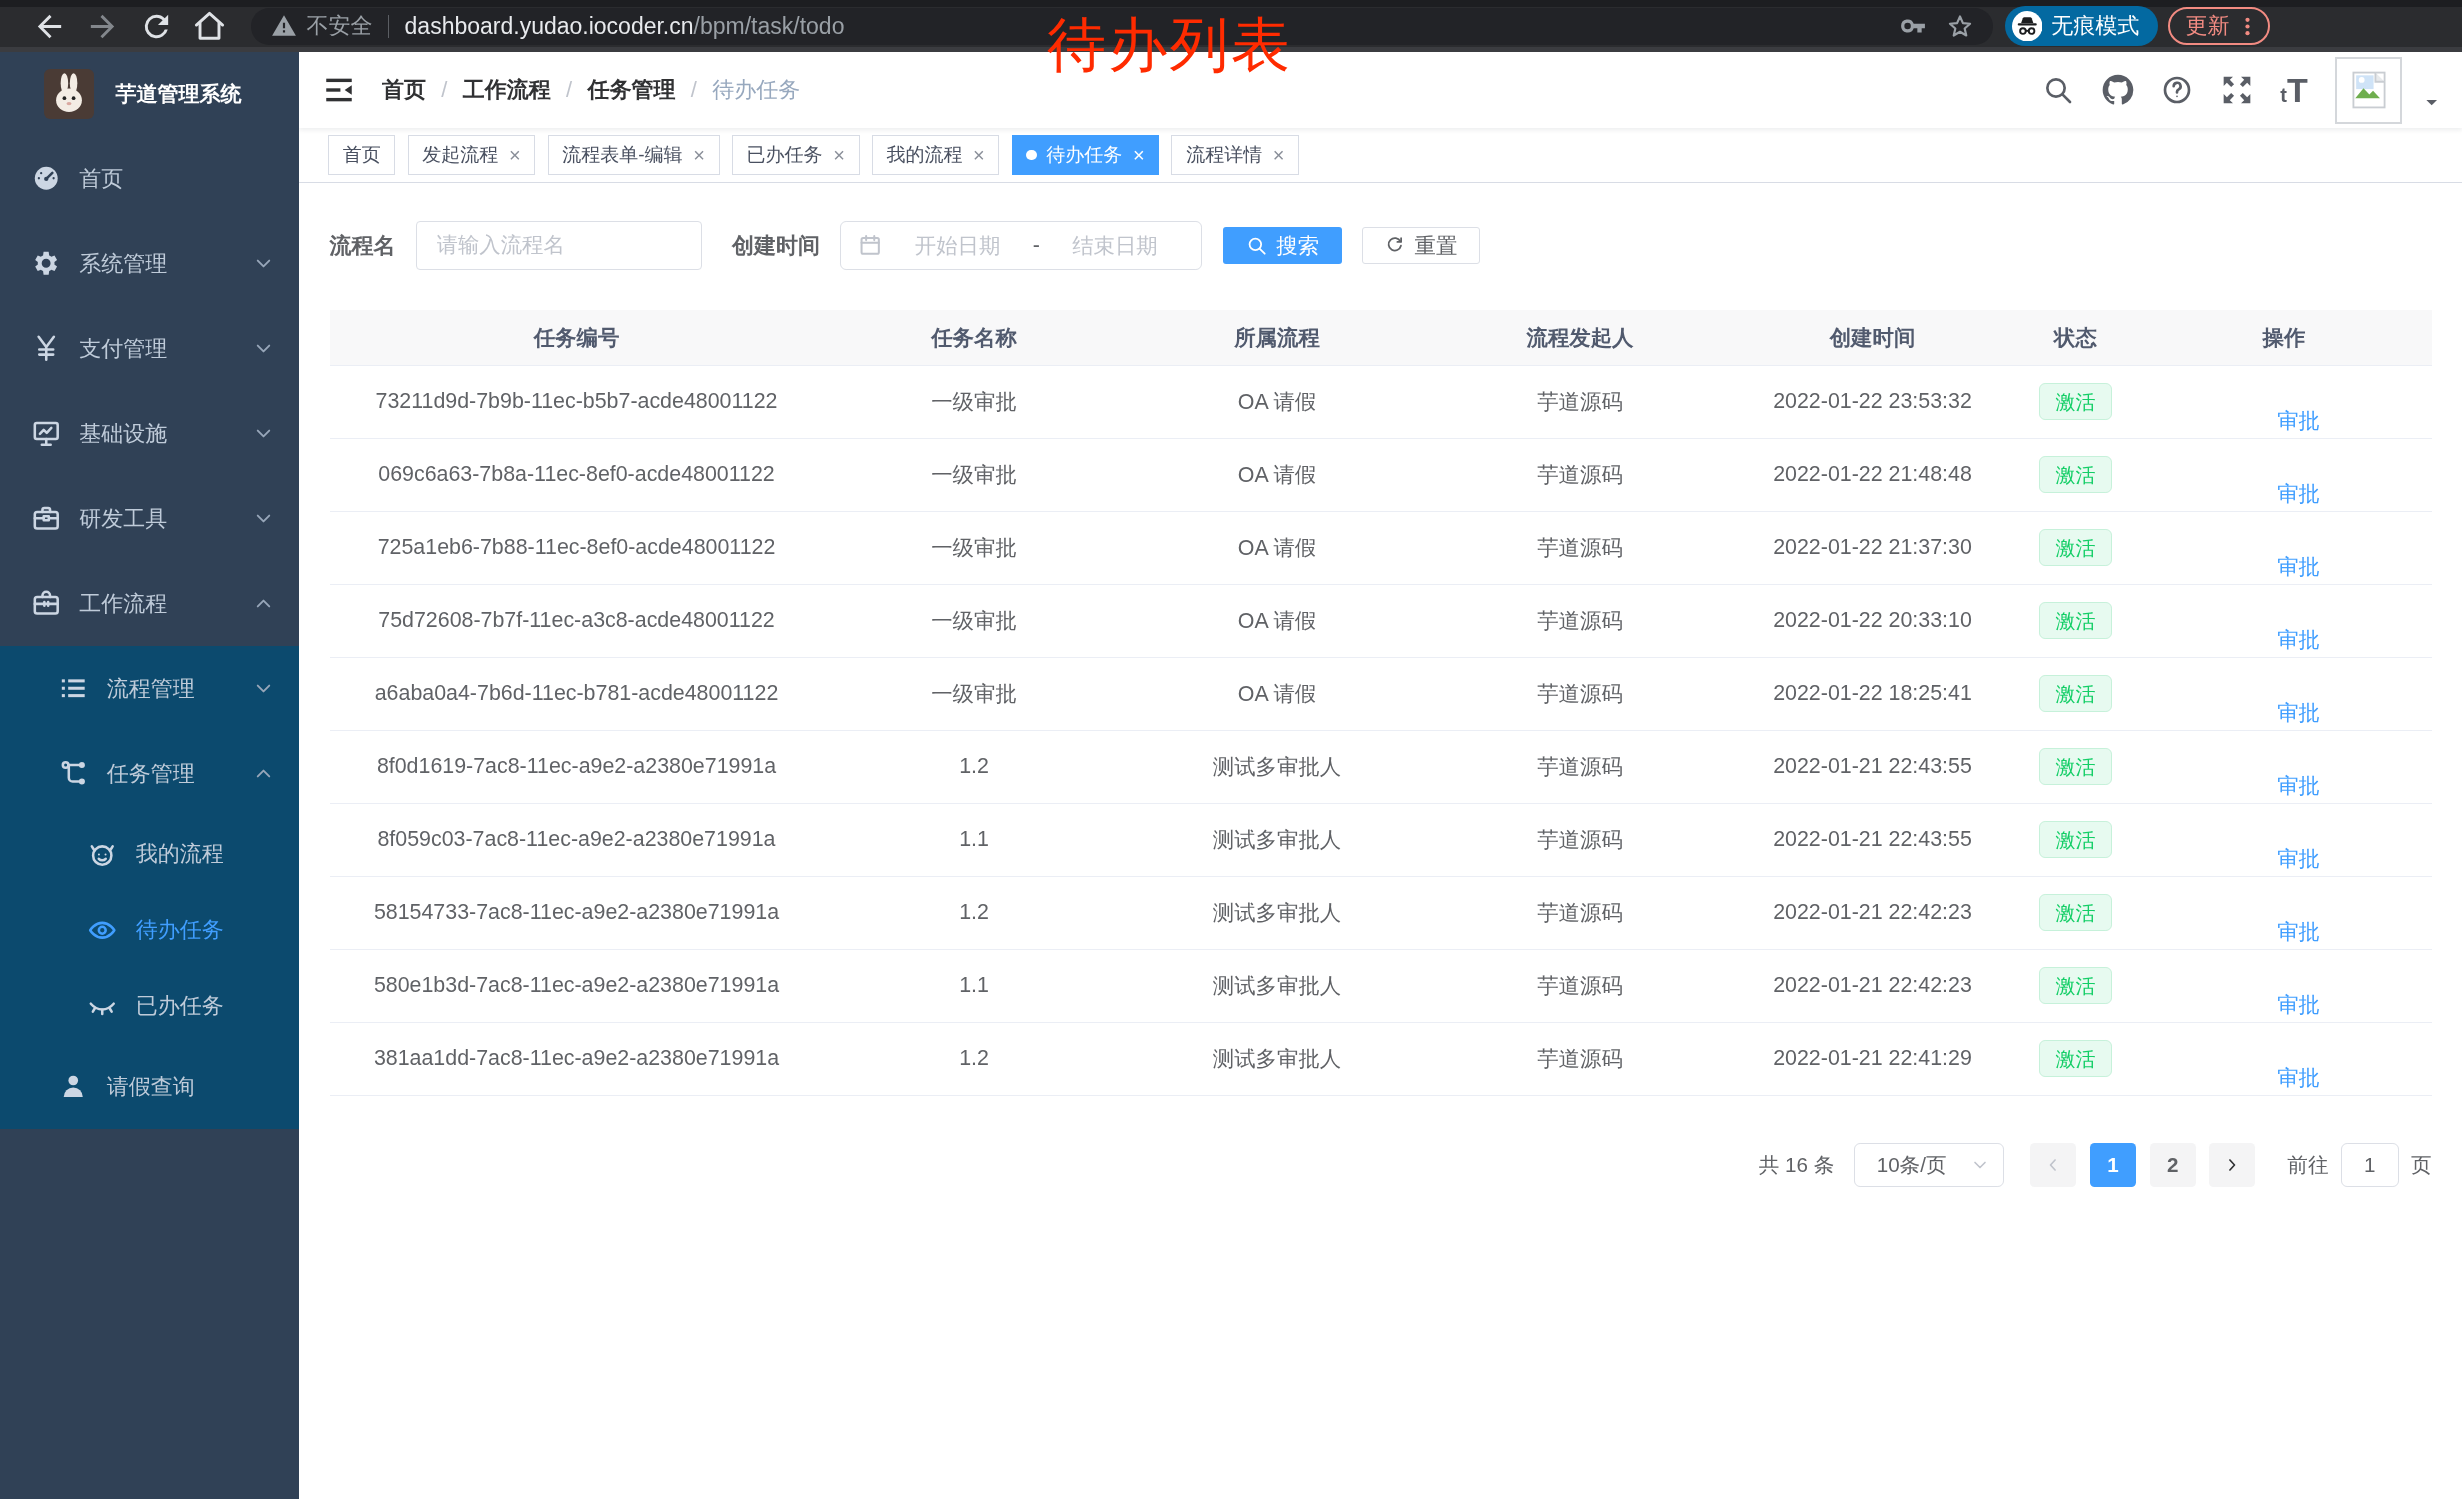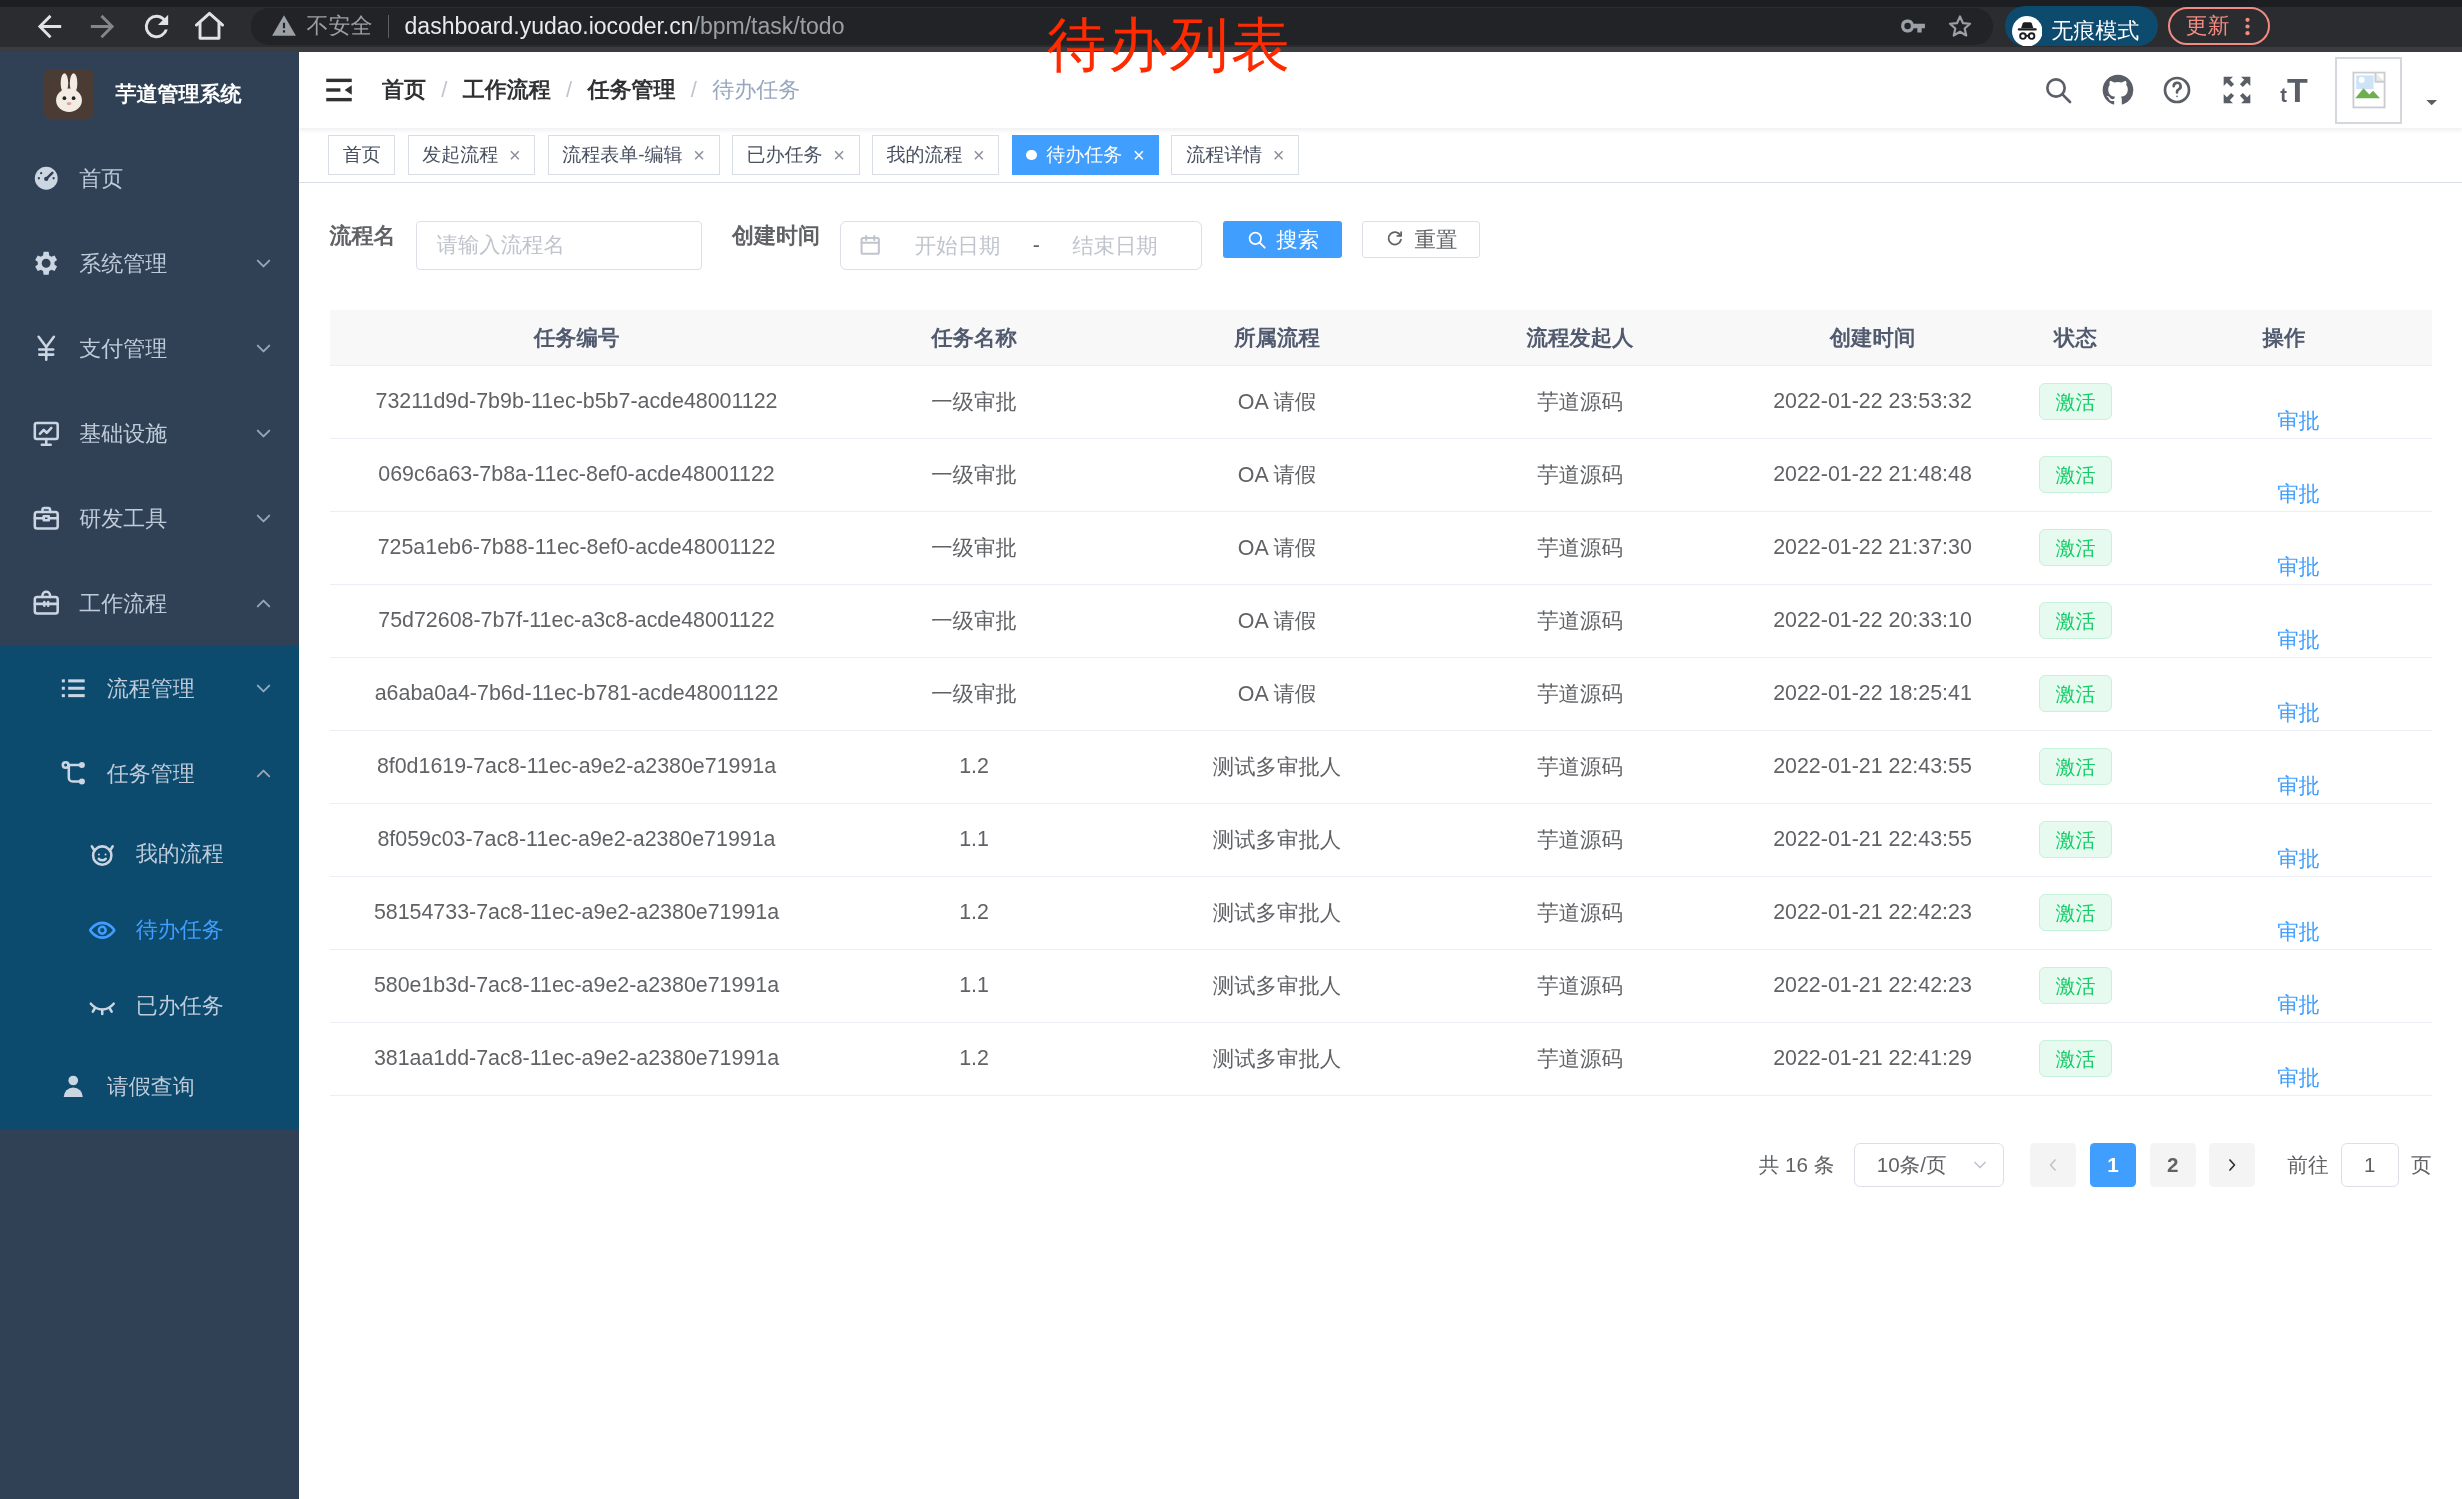--- a/index.html
+++ b/index.html
@@ -19,22 +19,22 @@
   .nav-btn.dim { color:#83878c; }
   .omnibox { position:relative; z-index:2; margin-left:24.4px; width:1742px; height:37px;
     background:#222327; border-radius:18.3px; display:flex; align-items:center; padding:0 20px; }
   .omni-warn { width:26px; height:26px; color:#9aa0a6; flex:none; }
   .omni-sec { color:#9aa0a6; font-size:22px; margin-left:9.2px; white-space:nowrap; }
   .omni-div { width:1.5px; height:23px; background:#5b5e63; margin:0 15.3px; }
   .omni-url { font-size:23px; color:#e8eaed; white-space:nowrap; }
   .omni-url .path { color:#9aa0a6; }
   .omni-spacer { flex:1; }
   .omni-icon { width:26px; height:26px; color:#9aa0a6; margin-left:21.4px; cursor:pointer; }
-  .incog { z-index:2; margin-left:12.2px; height:40px; background:#0c4a6e; border-radius:20px;
-    display:flex; align-items:flex-end; padding:0 18.3px 0 6.1px; color:#fff; font-size:22px; gap:9.2px; }
+  .incog { z-index:2; margin-left:12.2px; height:40px; background:#0369a1; border-radius:20px;
+    display:flex; align-items:center; padding:0 18.3px 0 6.1px; color:#fff; font-size:22px; gap:9.2px; }
   .incog-ic { width:30.5px; height:30.5px; flex:none; }
   .update-pill { z-index:2; margin-left:10.7px; height:38px; border:2.3px solid #f28b82; border-radius:20.6px;
     color:#f28b82; display:flex; align-items:center; padding:0 9.2px 0 15.3px; font-size:22px; cursor:pointer; }
   .update-dots { width:23px; height:23px; margin-left:6.1px; }
 
   
   .annotation { position:absolute; left:1047px; top:6.1px; z-index:60; font-size:59px;
     color:#ff2b00; font-weight:500; letter-spacing:2.3px; pointer-events:none; }
 
   
@@ -77,21 +77,21 @@
   .tag { height:40px; display:inline-flex; align-items:center; padding:0 13.7px; border:1.5px solid #d8dce5;
     background:#fff; color:#495060; font-size:19px; gap:9.2px; cursor:pointer; white-space:nowrap; }
   .tag .dot { width:10.7px; height:10.7px; border-radius:50%; background:#fff; display:none; flex:none; }
   .tag.active { background:#409eff; border-color:#409eff; color:#fff; }
   .tag.active .dot { display:inline-block; }
   .tag .close { font-size:20px; line-height:20px; color:#8a8f99; margin-left:1.5px; }
   .tag.active .close { color:#fff; }
 
   
   .content { padding:0 30.5px; }
-  .filter-row { display:flex; align-items:flex-start; margin-top:38px; font-size:22px; color:#606266; }
+  .filter-row { display:flex; align-items:center; margin-top:38px; font-size:22px; color:#606266; }
   .f-label { font-weight:700; margin-right:20px; white-space:nowrap; }
   .text-input { width:286px; height:49px; border:1.5px solid #dcdfe6; border-radius:4px; background:#fff;
     padding:0 20px; font-size:21.4px; color:#606266; outline:none; margin-right:30.5px;
     font-family:"Liberation Sans","DejaVu Sans",sans-serif; }
   .text-input::placeholder { color:#c0c4cc; }
   .date-input { width:362px; height:49px; border:1.5px solid #dcdfe6; border-radius:6.1px; background:#fff;
     display:flex; align-items:center; padding:0 17px; gap:6.1px; cursor:pointer; }
   .cal-ic { width:24.4px; height:24.4px; color:#c0c4cc; flex:none; }
   .date-ph { flex:1; text-align:center; color:#c0c4cc; font-size:21.4px; }
   .date-sep { color:#606266; font-size:21.4px; }

